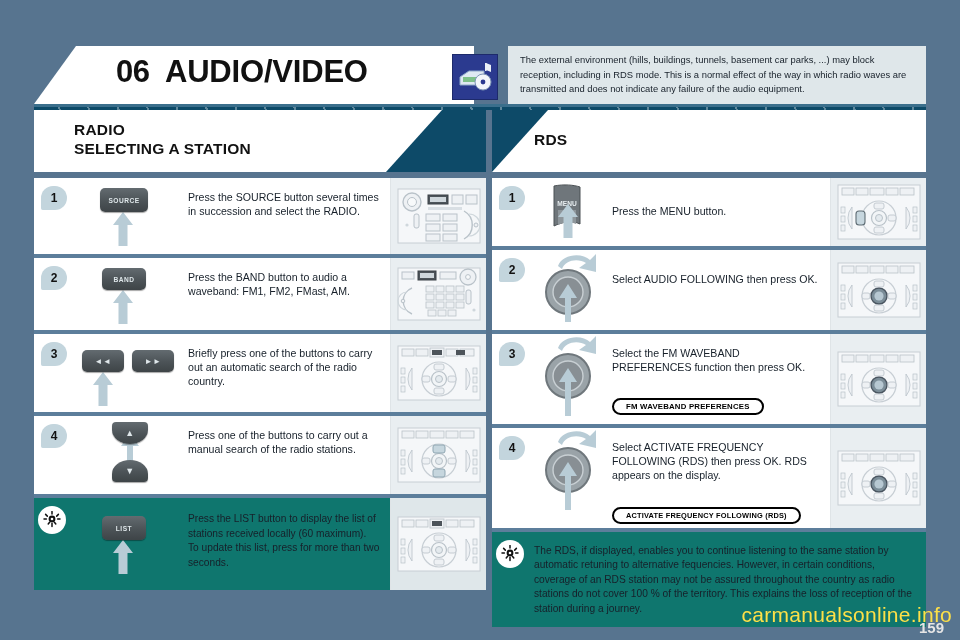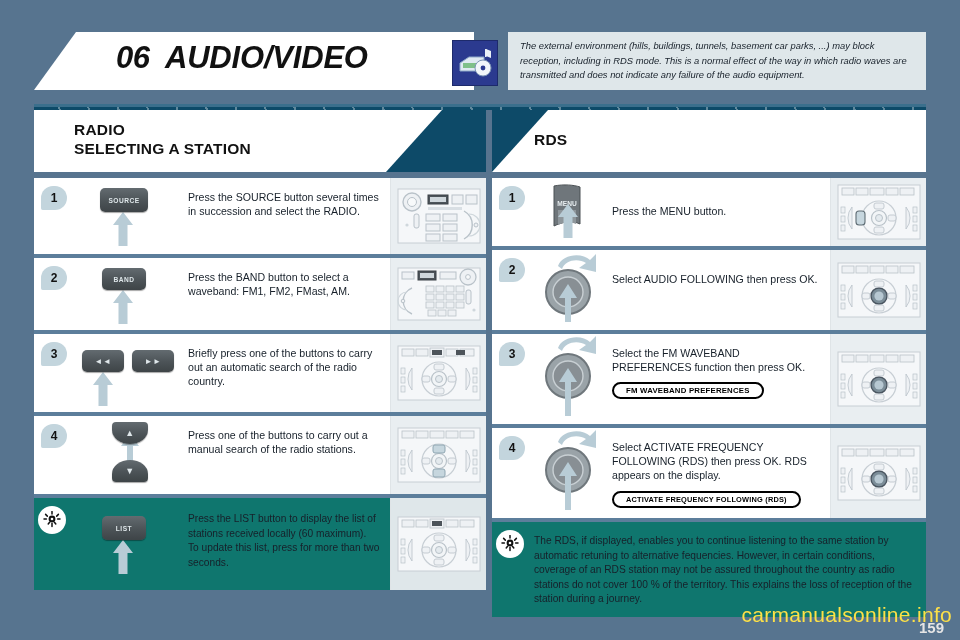--- a/index.html
+++ b/index.html
@@ -5,21 +5,21 @@
   html,body{margin:0;padding:0;}
   body{
     width:960px;height:640px;overflow:hidden;
     background:#57748f;
     font-family:"Liberation Sans", sans-serif;
     position:relative;
   }
   .page{position:absolute;inset:0;}
 
   
-  .header{position:absolute;left:34px;top:32px;width:892px;height:62px;font-style:italic;}
+  .header{position:absolute;left:34px;top:46px;width:892px;height:62px;}
   .title-banner{
     position:absolute;left:0;top:0;width:440px;height:58px;background:#ffffff;
     clip-path:polygon(42px 0,440px 0,440px 58px,0 58px);
   }
   .chapter-no{
     position:absolute;left:82px;top:8px;font-size:31px;font-weight:bold;color:#111;
     letter-spacing:-0.5px;
   }
   .chapter-title{
     position:absolute;left:131px;top:8px;font-size:31px;font-weight:bold;color:#111;
@@ -106,21 +106,21 @@
     display:flex;align-items:center;justify-content:center;letter-spacing:.5px;
     box-shadow:0 1px 1px rgba(0,0,0,.35);
   }
   .arrow-up{
     position:absolute;width:22px;height:34px;
   }
   .txt{flex:1;padding:12px 10px 4px 2px;}
   .txt p{margin:0;font-size:10.6px;line-height:14.2px;color:#17202a;}
   .txt p.tip{font-size:10.2px;line-height:14.6px;}
   .pill{
-    display:inline-block;margin-top:8px;border:2px solid #000;border-radius:11px;
+    display:inline-block;margin-top:24px;border:2px solid #000;border-radius:11px;
     background:#fff;padding:2px 12px;font-size:7.8px;font-weight:bold;color:#000;
     letter-spacing:.2px;
   }
   .pic{
     flex:0 0 95px;background:#e9eef1;border-left:1px solid #dfe4e7;
     display:flex;align-items:center;justify-content:center;
   }
   .pic.blank{background:#dfe7ea;}
   .pic svg{display:block;}
 
@@ -232,21 +232,21 @@
       </div>
       <div class="ctrl">
         <div class="arrow-up" style="left:38px;top:32px;">
           <svg width="22" height="34" viewBox="0 0 22 34">
               <path d="M11 0 L21 13 L15.5 13 L15.5 34 L6.5 34 L6.5 13 L1 13 Z" fill="#b8ccd6"></path>
             </svg>
         </div>
         <div class="btn" style="left:28px;top:10px;width:44px;height:22px;">BAND</div>
       </div>
       <div class="txt">
-        <p>Press the BAND button to select a waveband: FM1, FM2, FMast, AM.</p>
+        <p>Press the BAND button to audio a waveband: FM1, FM2, FMast, AM.</p>
       </div>
       <div class="pic">
         <svg width="86" height="56" viewBox="0 0 86 56">
           <rect x="2" y="2" width="82" height="52" fill="#f5f7f9" stroke="#c7ced4"></rect>
           <rect x="6" y="6" width="12" height="7" fill="#eef1f4" stroke="#b9c2c9"></rect>
           <rect x="22" y="5" width="18" height="9" fill="#4d545a" stroke="#3a4046"></rect>
           <rect x="24" y="7" width="14" height="5" fill="#cfd7dc"></rect>
           <rect x="44" y="6" width="16" height="7" fill="#eef1f4" stroke="#b9c2c9"></rect>
           <circle cx="72" cy="11" r="8" fill="#eef1f4" stroke="#b9c2c9" stroke-width="1.3"></circle>
           <circle cx="72" cy="11" r="2.4" fill="#f7f9fa" stroke="#b9c2c9"></circle>

